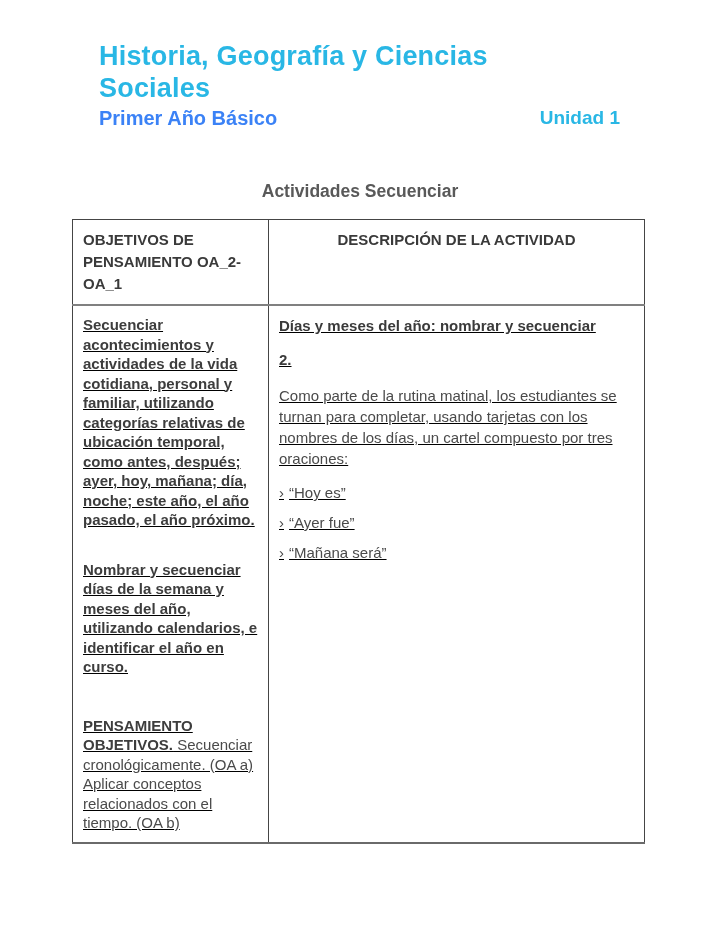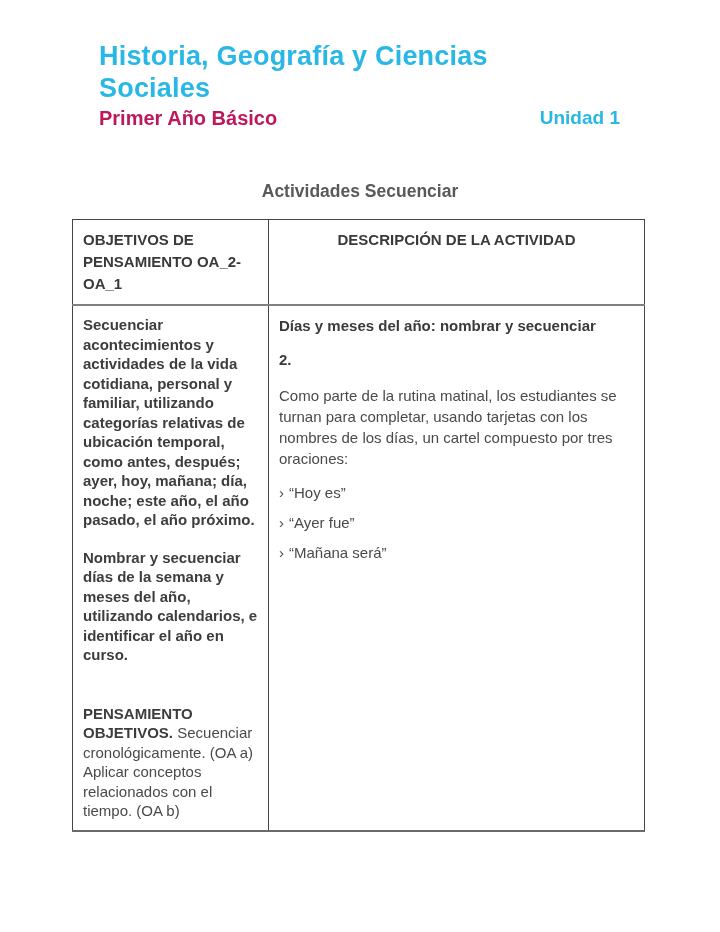--- a/index.html
+++ b/index.html
@@ -26,21 +26,21 @@
   }
   .doc-header-left { width: 420px; }
   .doc-title {
     color: #29b7e5;
     font-weight: bold;
     font-size: 27px;
     line-height: 32px;
     letter-spacing: 0.2px;
   }
   .doc-subtitle {
-    color: #be185d;
+    color: #3b82f6;
     font-weight: bold;
     font-size: 20px;
     line-height: 27px;
     margin-top: 1px;
   }
   .doc-header-right {
     text-align: right;
     color: #29b7e5;
     font-weight: bold;
     font-size: 19px;
@@ -74,33 +74,34 @@
     height: 68px;
     border-bottom: 2px solid #808080;
     font-weight: bold;
     font-size: 15px;
     line-height: 22px;
     color: #3a3a3a;
   }
   .activity-table tr.body-row td {
     height: 497px;
     border-bottom: 2px solid #6a6a6a;
+    text-decoration: underline;
   }
   .col-objectives { width: 196px; }
   .col-activity   { width: 376px; }
   .head-activity  { text-align: center; }
 
   
   .objectives-cell {
     font-weight: bold;
     font-size: 15px;
     line-height: 19.5px;
     color: #3d3d3d;
   }
-  .objectives-cell .para2 { margin-top: 18px; }
+  .objectives-cell .para2 { margin-top: 30px; }
   .objectives-cell .para3 { margin-top: 39px; }
   .objectives-cell .regular { font-weight: normal; color: #4a4a4a; }
 
   
   .activity-cell {
     font-size: 15px;
     line-height: 20px;
     color: #4a4a4a;
   }
   .activity-heading {

